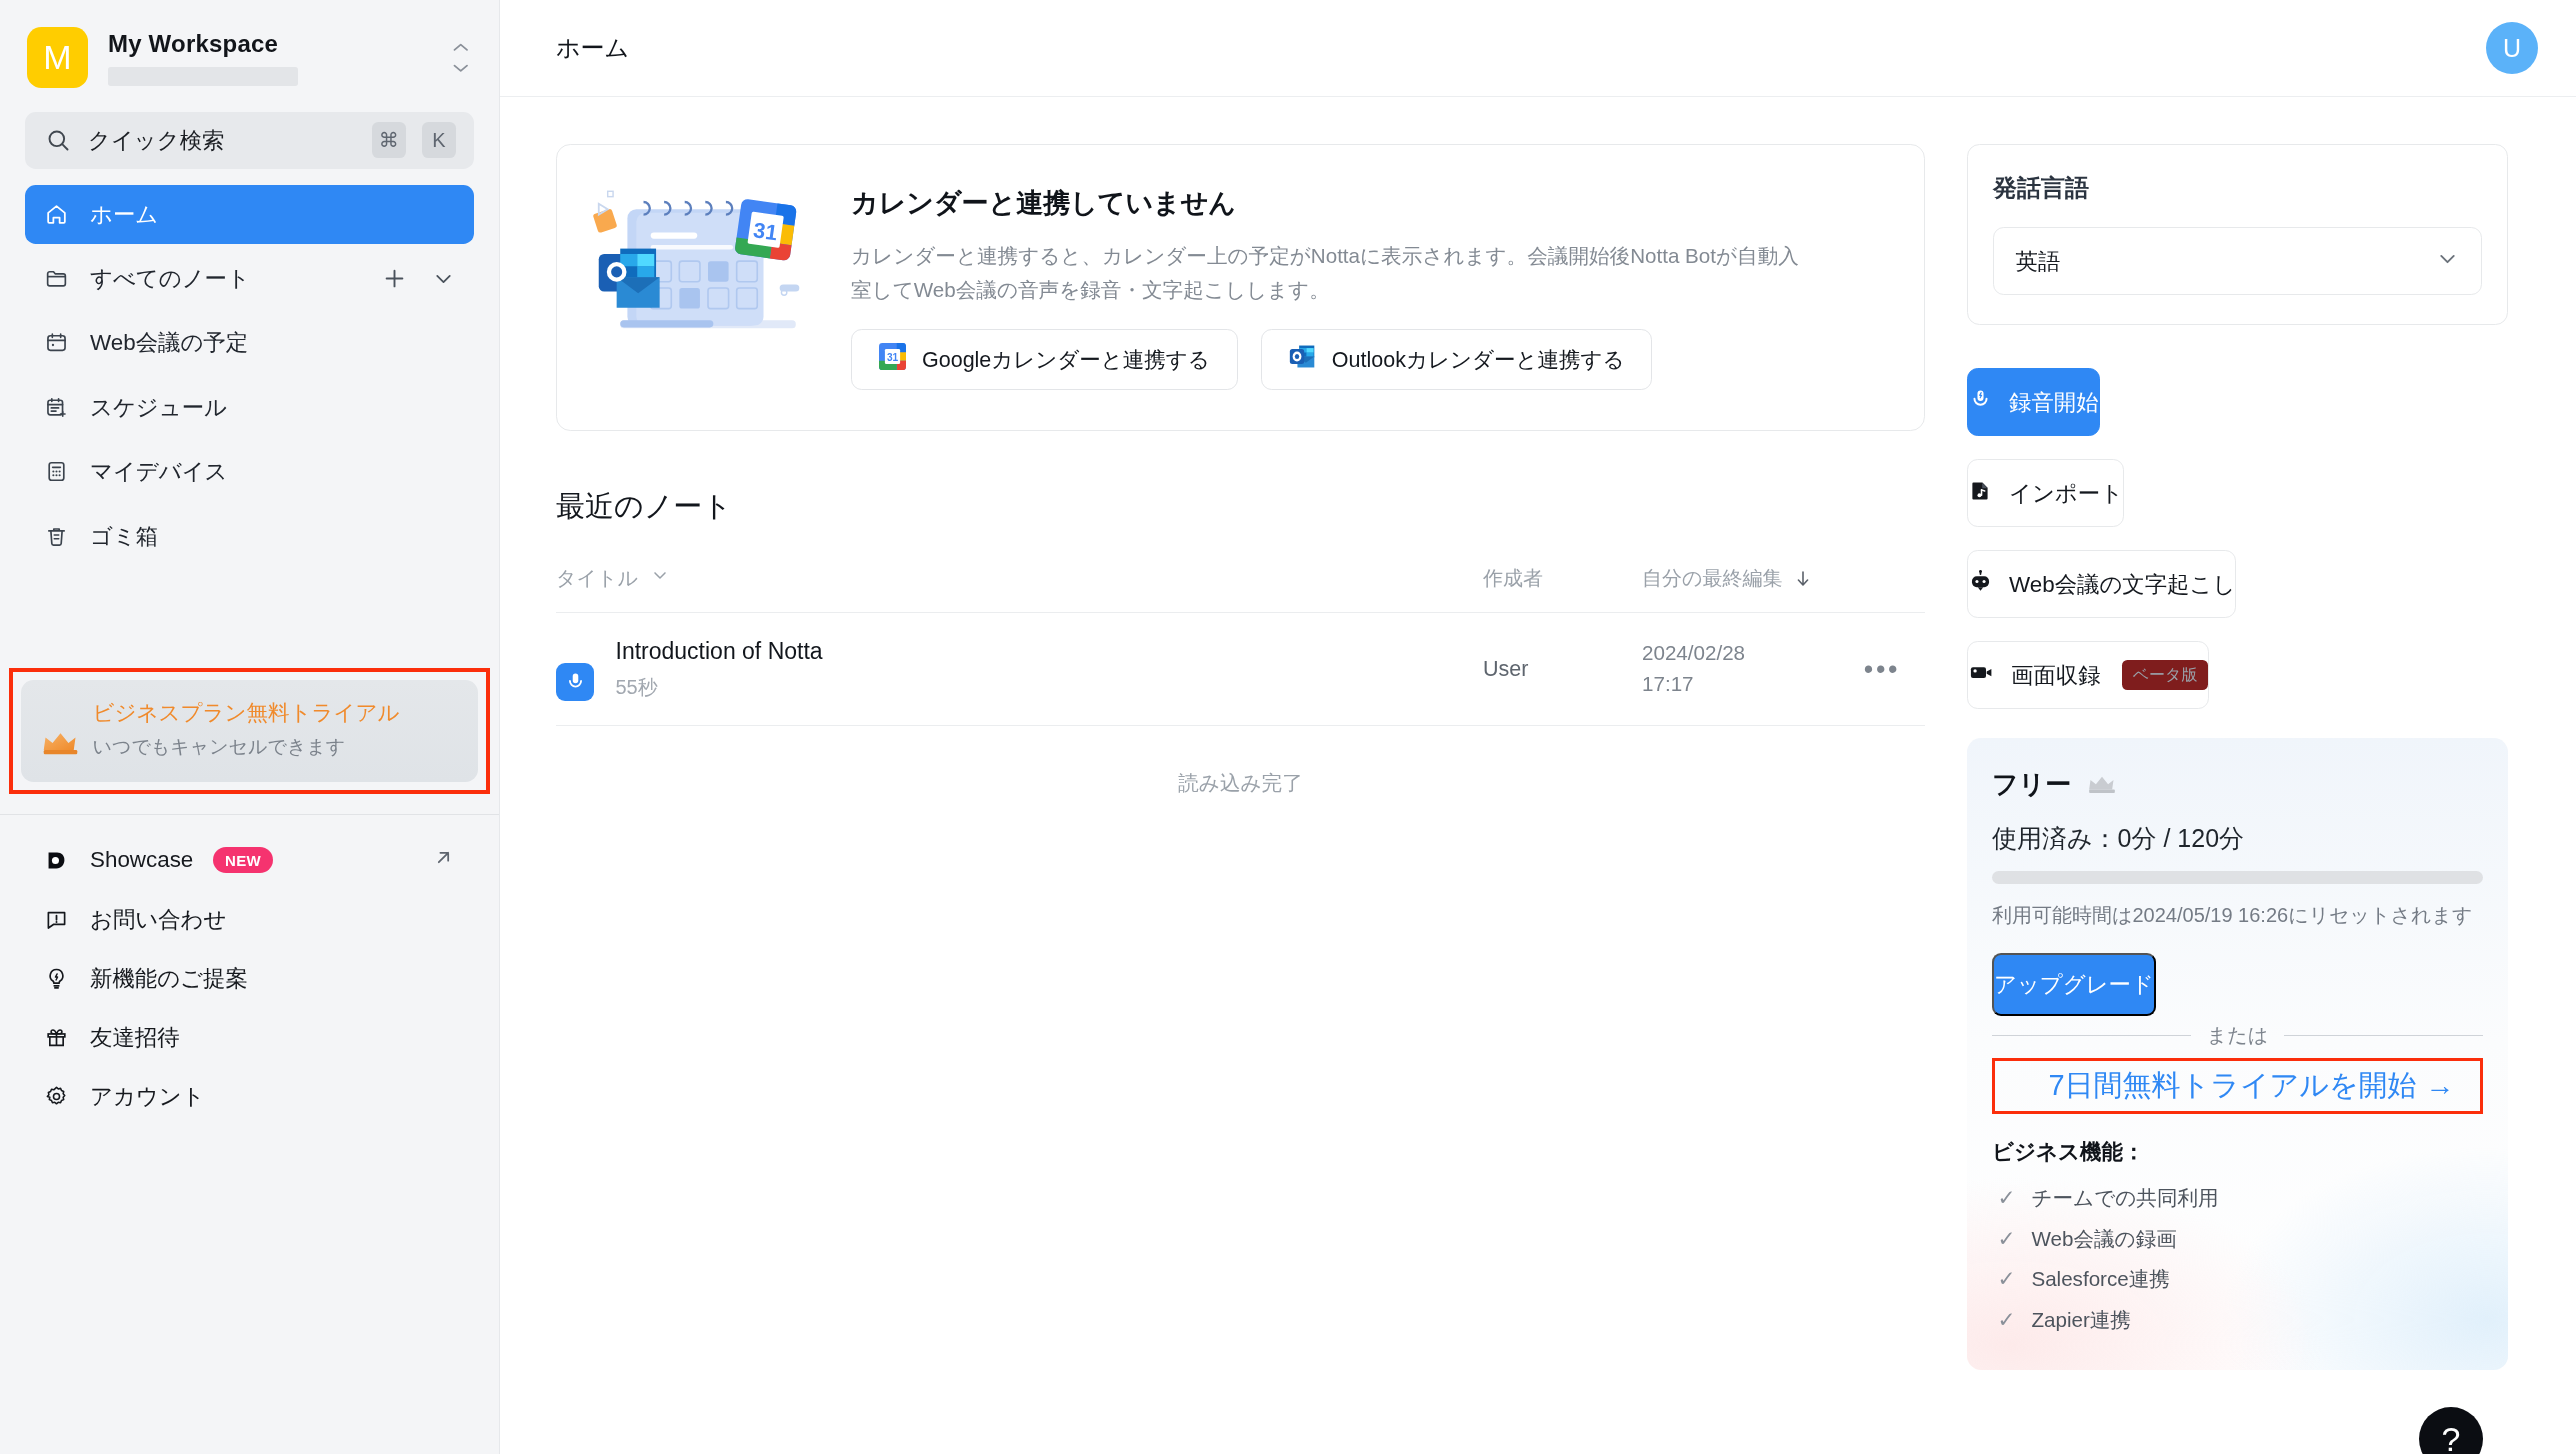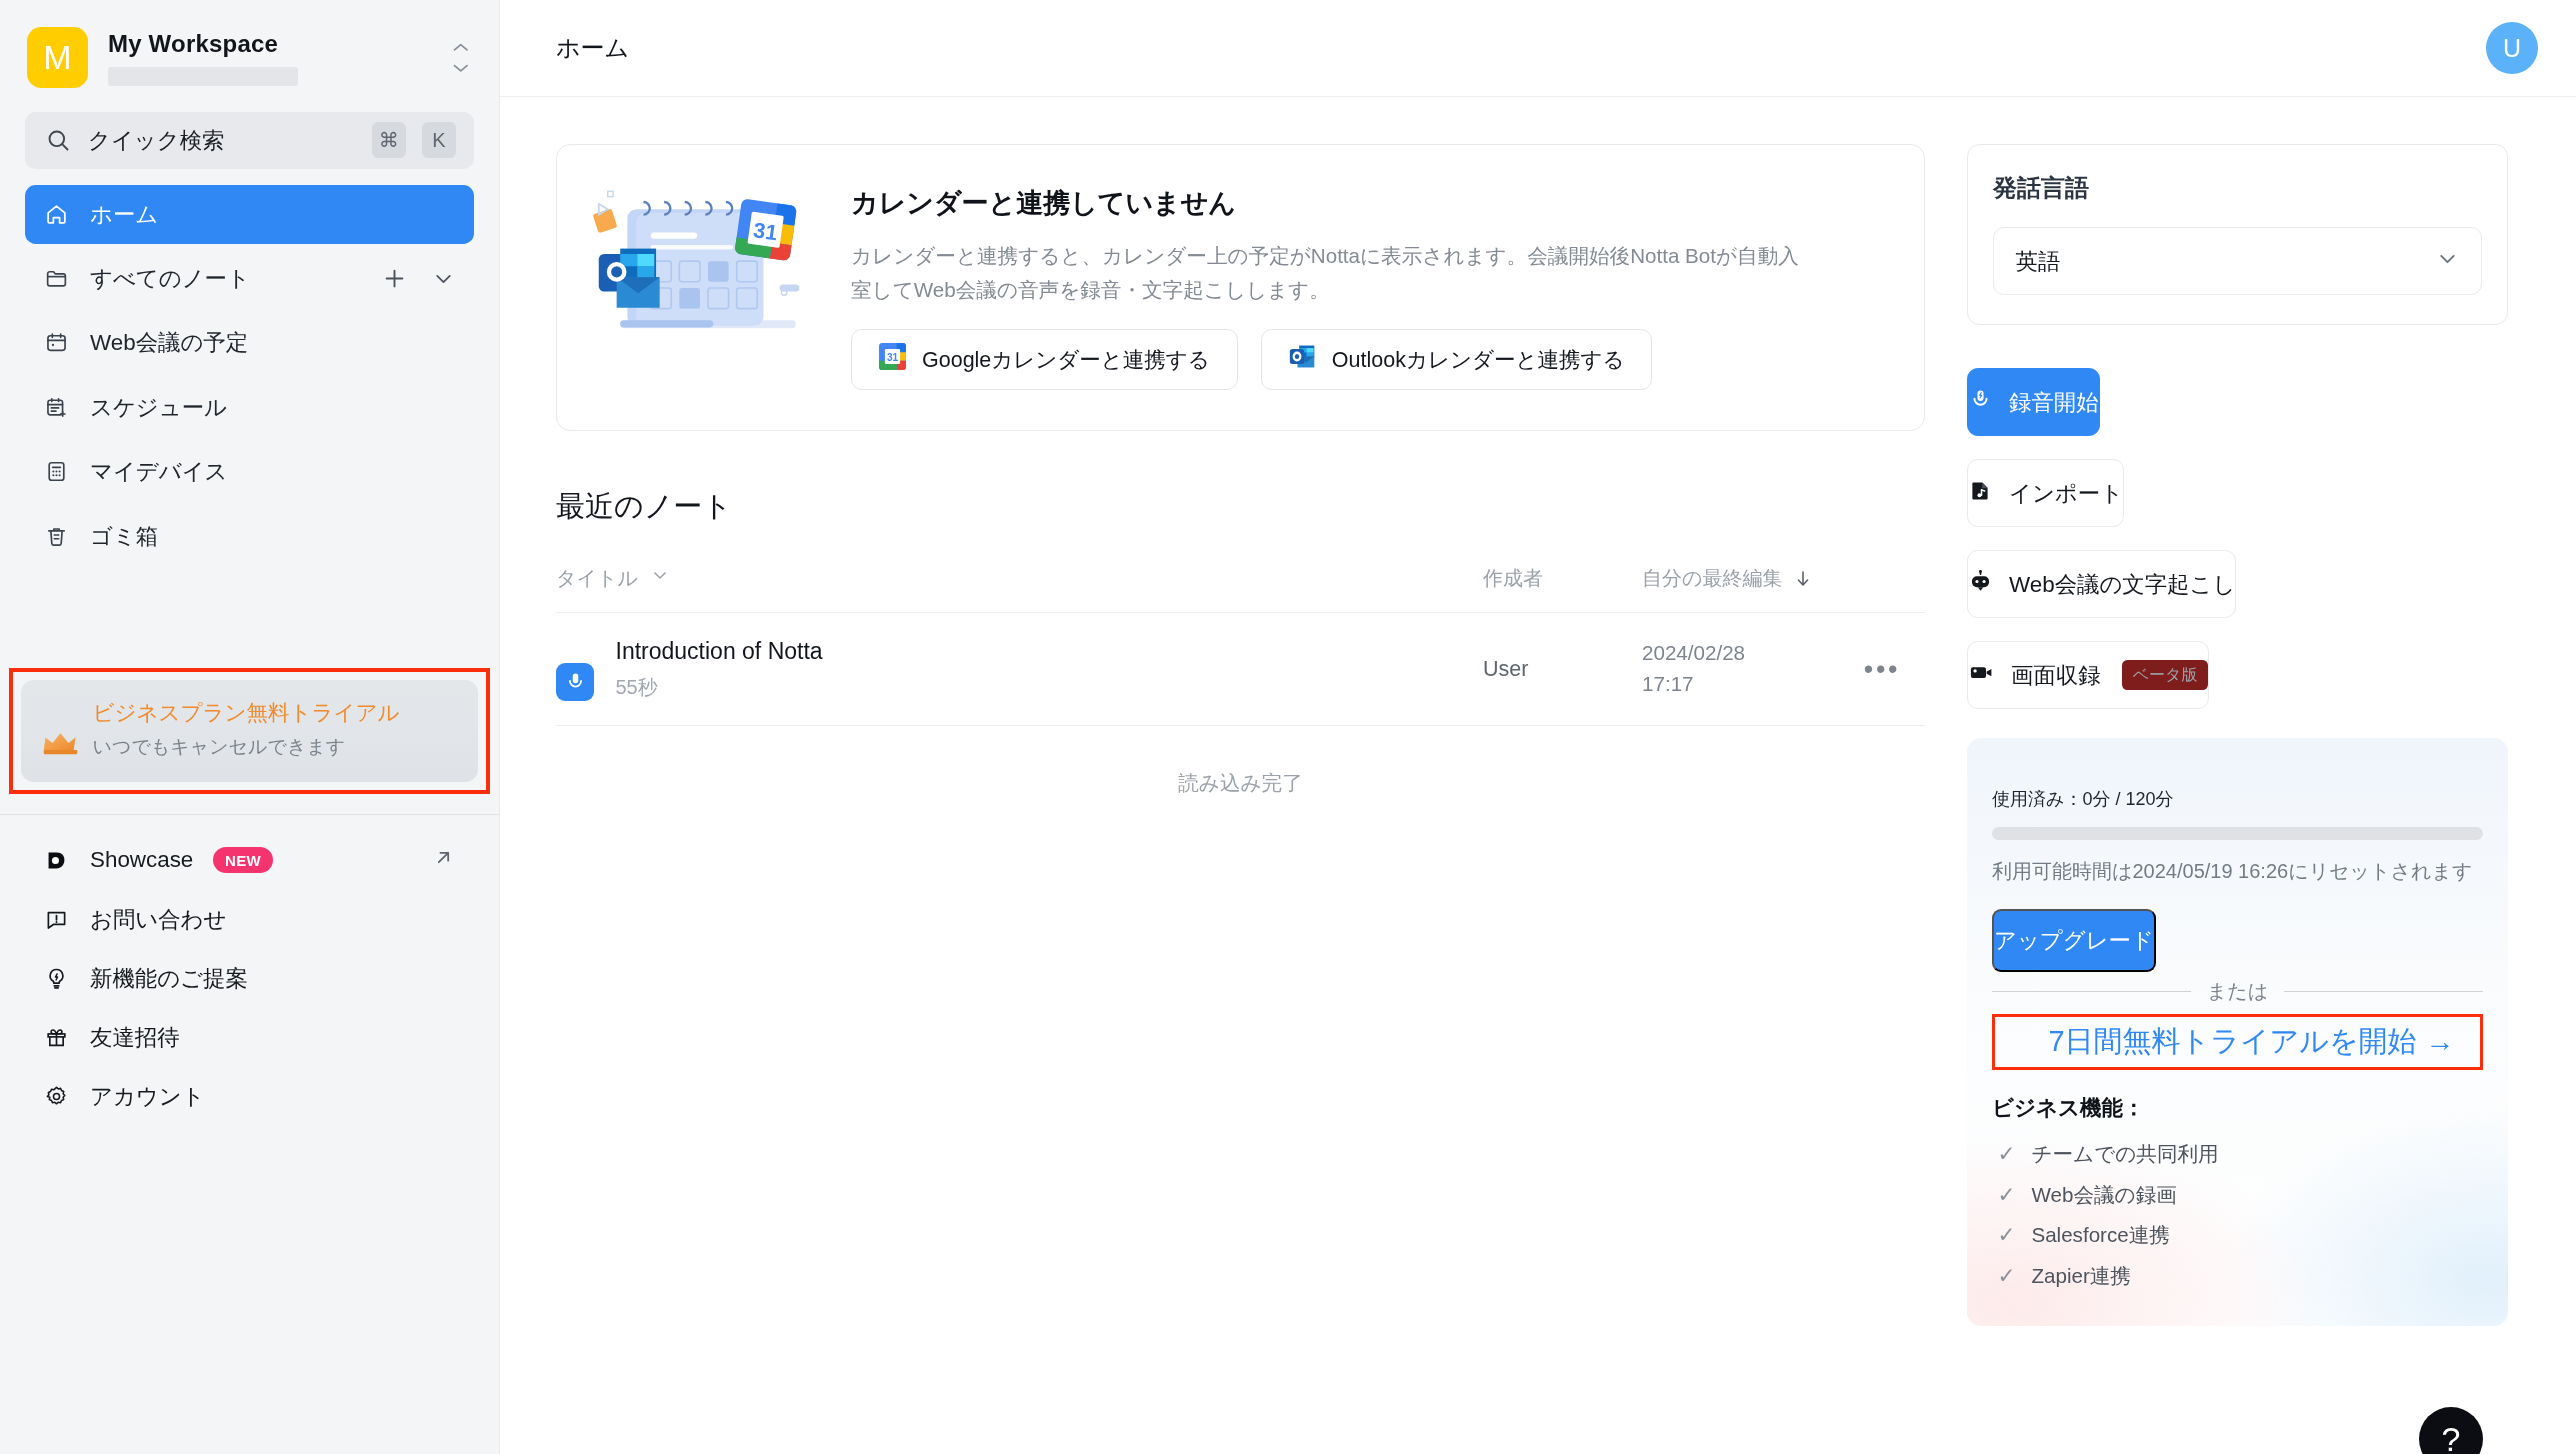--- a/index.html
+++ b/index.html
@@ -178,21 +178,21 @@
   .plan-card {
     margin-top: 29px; border-radius: 14.3px; padding: 29px 25px 30px 25px;
     background:
       radial-gradient(502px 269px at 8% 96%, #fdeaea 0%, rgba(253,234,234,0) 62%),
       radial-gradient(412px 269px at 96% 92%, #e1f0fb 0%, rgba(225,240,251,0) 64%),
       linear-gradient(180deg,#f0f5fb 0%, #fbfcfd 48%, #ffffff 100%);
     position: relative; overflow: hidden;
   }
   .plan-head { display: flex; align-items: center; gap: 16px; }
   .plan-name { font-size: 26px; font-weight: 700; color: #10141a; }
-  .plan-usage { margin-top: 20px; font-size: 18px; color: #1f252c; }
+  .plan-usage { margin-top: 20px; font-size: 25px; color: #1f252c; }
   .plan-bar { margin-top: 16px; height: 12.5px; border-radius: 895px; background: #dfe1e4; }
   .plan-reset { margin-top: 16px; font-size: 20px; line-height: 1.5; color: #747b85; }
   .upgrade-btn {
     margin-top: 23px; height: 63px; border-radius: 9px; background: #2f88f4;
     color: #fff; font-size: 22.4px; display: flex; align-items: center; justify-content: center;
   }
   .or-row { display: flex; align-items: center; gap: 16px; margin-top: 6px; }
   .or-row .ln { flex: 1; height: 0.9px; background: #cfd3d8; }
   .or-row .tx { font-size: 20px; color: #7d848d; }
   .trial-outline { border: 3.6px solid #fb2e0b; margin-top: 9px; }
@@ -623,20 +623,29 @@
                   <rect x="2.6" y="7.4" width="13.4" height="9.4" rx="1.8" fill="#15181d"></rect>
                   <circle cx="6.3" cy="10.6" r="1.5" fill="#ffffff"></circle>
                   <path d="M16.6 11.2l4.2-2.3v6.4l-4.2-2.3z" fill="#15181d"></path>
                 </svg>
             </span>
             <span>画面収録</span>
             <span class="badge-beta">ベータ版</span>
           </button>
 
           <div class="plan-card">
+            <div class="plan-head">
+              <span class="plan-name">フリー</span>
+              <span>
+                <svg width="30" height="23" viewBox="0 0 44 34" fill="none">
+                    <path d="M3 26l2-14 8 6 9-11 9 11 8-6-2 14z" fill="#c9ccd1"></path>
+                    <rect x="3" y="26" width="38" height="5" rx="1.4" fill="#bfc3c8"></rect>
+                  </svg>
+              </span>
+            </div>
             <div class="plan-usage">使用済み：0分 / 120分</div>
             <div class="plan-bar"></div>
             <div class="plan-reset">利用可能時間は2024/05/19 16:26にリセットされます</div>
             <button class="upgrade-btn">アップグレード</button>
             <div class="or-row">
               <span class="ln"></span>
               <span class="tx">または</span>
               <span class="ln"></span>
             </div>
             <div class="trial-outline">

